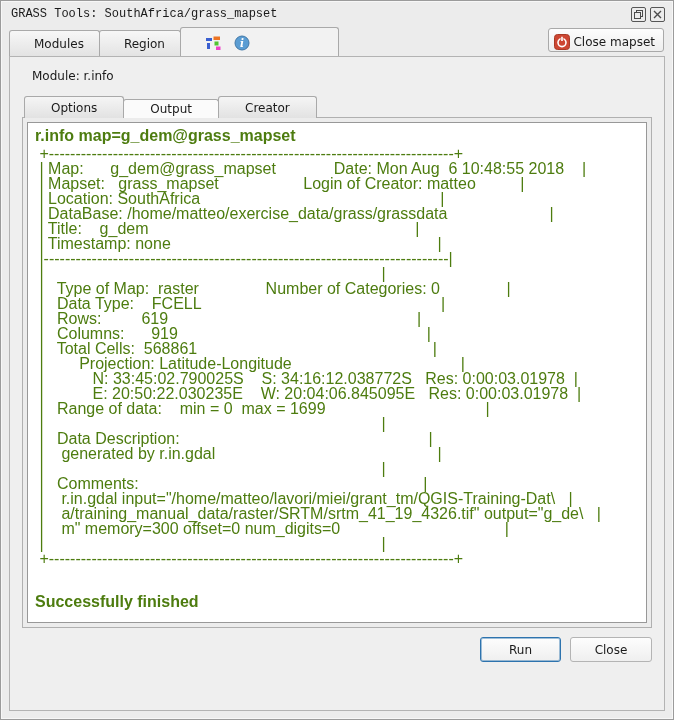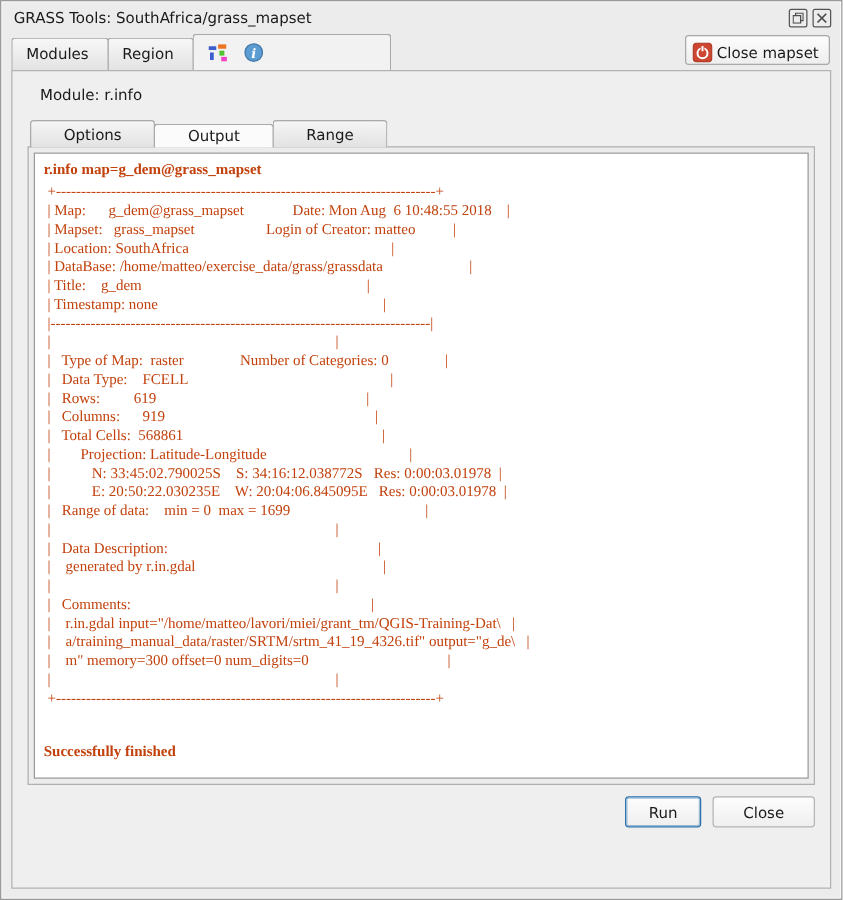--- a/index.html
+++ b/index.html
@@ -7,32 +7,32 @@
   body { font-family:"DejaVu Sans", sans-serif; font-size:12px; color:#1a1a1a; }
 
   .window{
     width:674px; height:720px; background:#ececec;
     border:1px solid #9b9b9b; box-shadow:inset 0 0 0 1px #f7f7f7;
     position:relative; overflow:hidden;
   }
 
   
   .titlebar{ height:24px; display:flex; align-items:center; padding:2px 8px 0 10px; }
-  .title-text{ flex:1; white-space:nowrap; }
+  .title-text{ flex:1; white-space:nowrap;font-family:Liberation Mono, monospace; }
   .win-btns{ display:flex; gap:4px; }
   .win-btn{ width:15px; height:15px; border:1px solid #565656; border-radius:2px;
             background:#ececec; display:flex; align-items:center; justify-content:center; cursor:default; }
 
   
   .tabbar{ height:31px; display:flex; align-items:flex-end; padding:0 8px; position:relative; z-index:3; }
   .tab{
     border:1px solid #a9a9a9; border-bottom:none; border-radius:3px 3px 0 0;
     background:linear-gradient(#f7f7f7,#e3e3e3);
-    padding:5px 15px 5px 11px; margin-right:0; height:26px;
-    display:flex; align-items:flex-start; gap:12px; white-space:nowrap;
+    padding:5px 15px 5px 24px; margin-right:0; height:26px;
+    display:flex; align-items:center; gap:12px; white-space:nowrap;
   }
   .tab + .tab{ margin-left:-1px;margin-top:43px; }
   .tab.active{
     background:#f2f2f2; height:29px; padding-top:6px;
     border-radius:3px 3px 0 0; position:relative; z-index:4;
     width:159px;
   }
   .close-mapset{
     position:absolute; right:9px; bottom:4px; height:24px;
     border:1px solid #a9a9a9; border-radius:3px;
@@ -60,42 +60,42 @@
 
   .inner-pane{
     border:1px solid #b0b0b0; background:#ececec;
     height:511px; margin-top:-1px; padding:4px;
   }
   .output-area{
     width:100%; height:100%; background:#ffffff;
     border:1px solid #989898; padding:5px 7px; overflow:hidden;
   }
   pre{
-    font-family:Liberation Serif, serif;
-    font-size:12px; line-height:15px; color:#c2410c;
+    font-family:Liberation Sans, sans-serif;
+    font-size:16px; line-height:15px; color:#4d7c0f;
   }
   pre.bold{ font-weight:bold; }
   pre.cmd{ margin-bottom:3px; }
   pre.status{ margin-top:28px; }
 
   
   .progress{
     margin-top:12px; height:22px; border:1px solid #2a7ab2; border-radius:3px;
     background:linear-gradient(#58ace0,#2f8ecd);
     color:#fff; display:flex; align-items:center; justify-content:center;
   }
 
   
   .btn-row{ display:flex; justify-content:flex-end; gap:9px; margin-top:9px; }
   .btn{
     height:25px; border:1px solid #b4b4b4; border-radius:3px;
     background:linear-gradient(#fdfdfd,#efefef);
     display:flex; align-items:center; justify-content:center; cursor:default;
   }
-  .btn.run{ width:61px; border:1px solid #2d73ae; box-shadow:inset 0 0 0 1px rgba(45,115,174,.45); }
+  .btn.run{ width:81px; border:1px solid #2d73ae; box-shadow:inset 0 0 0 1px rgba(45,115,174,.45); }
   .btn.close{ width:82px; }
 
   .icon{ display:inline-flex; align-items:center; justify-content:center; }
 </style>
 </head>
 <body>
 
 <div class="window">
 
   <div class="titlebar">
@@ -161,21 +161,21 @@
     <div class="module-label">Module: r.info</div>
 
     <div class="inner-tabbar">
       <div class="itab">
         <span>Options</span>
       </div>
       <div class="itab active">
         <span>Output</span>
       </div>
       <div class="itab">
-        <span>Range</span>
+        <span>Creator</span>
       </div>
     </div>
 
     <div class="inner-pane">
       <div class="output-area">
         <pre class="bold cmd">r.info map=g_dem@grass_mapset</pre>
         <pre> +----------------------------------------------------------------------------+
  | Map:      g_dem@grass_mapset             Date: Mon Aug  6 10:48:55 2018    |
  | Mapset:   grass_mapset                   Login of Creator: matteo          |
  | Location: SouthAfrica                                                      |

